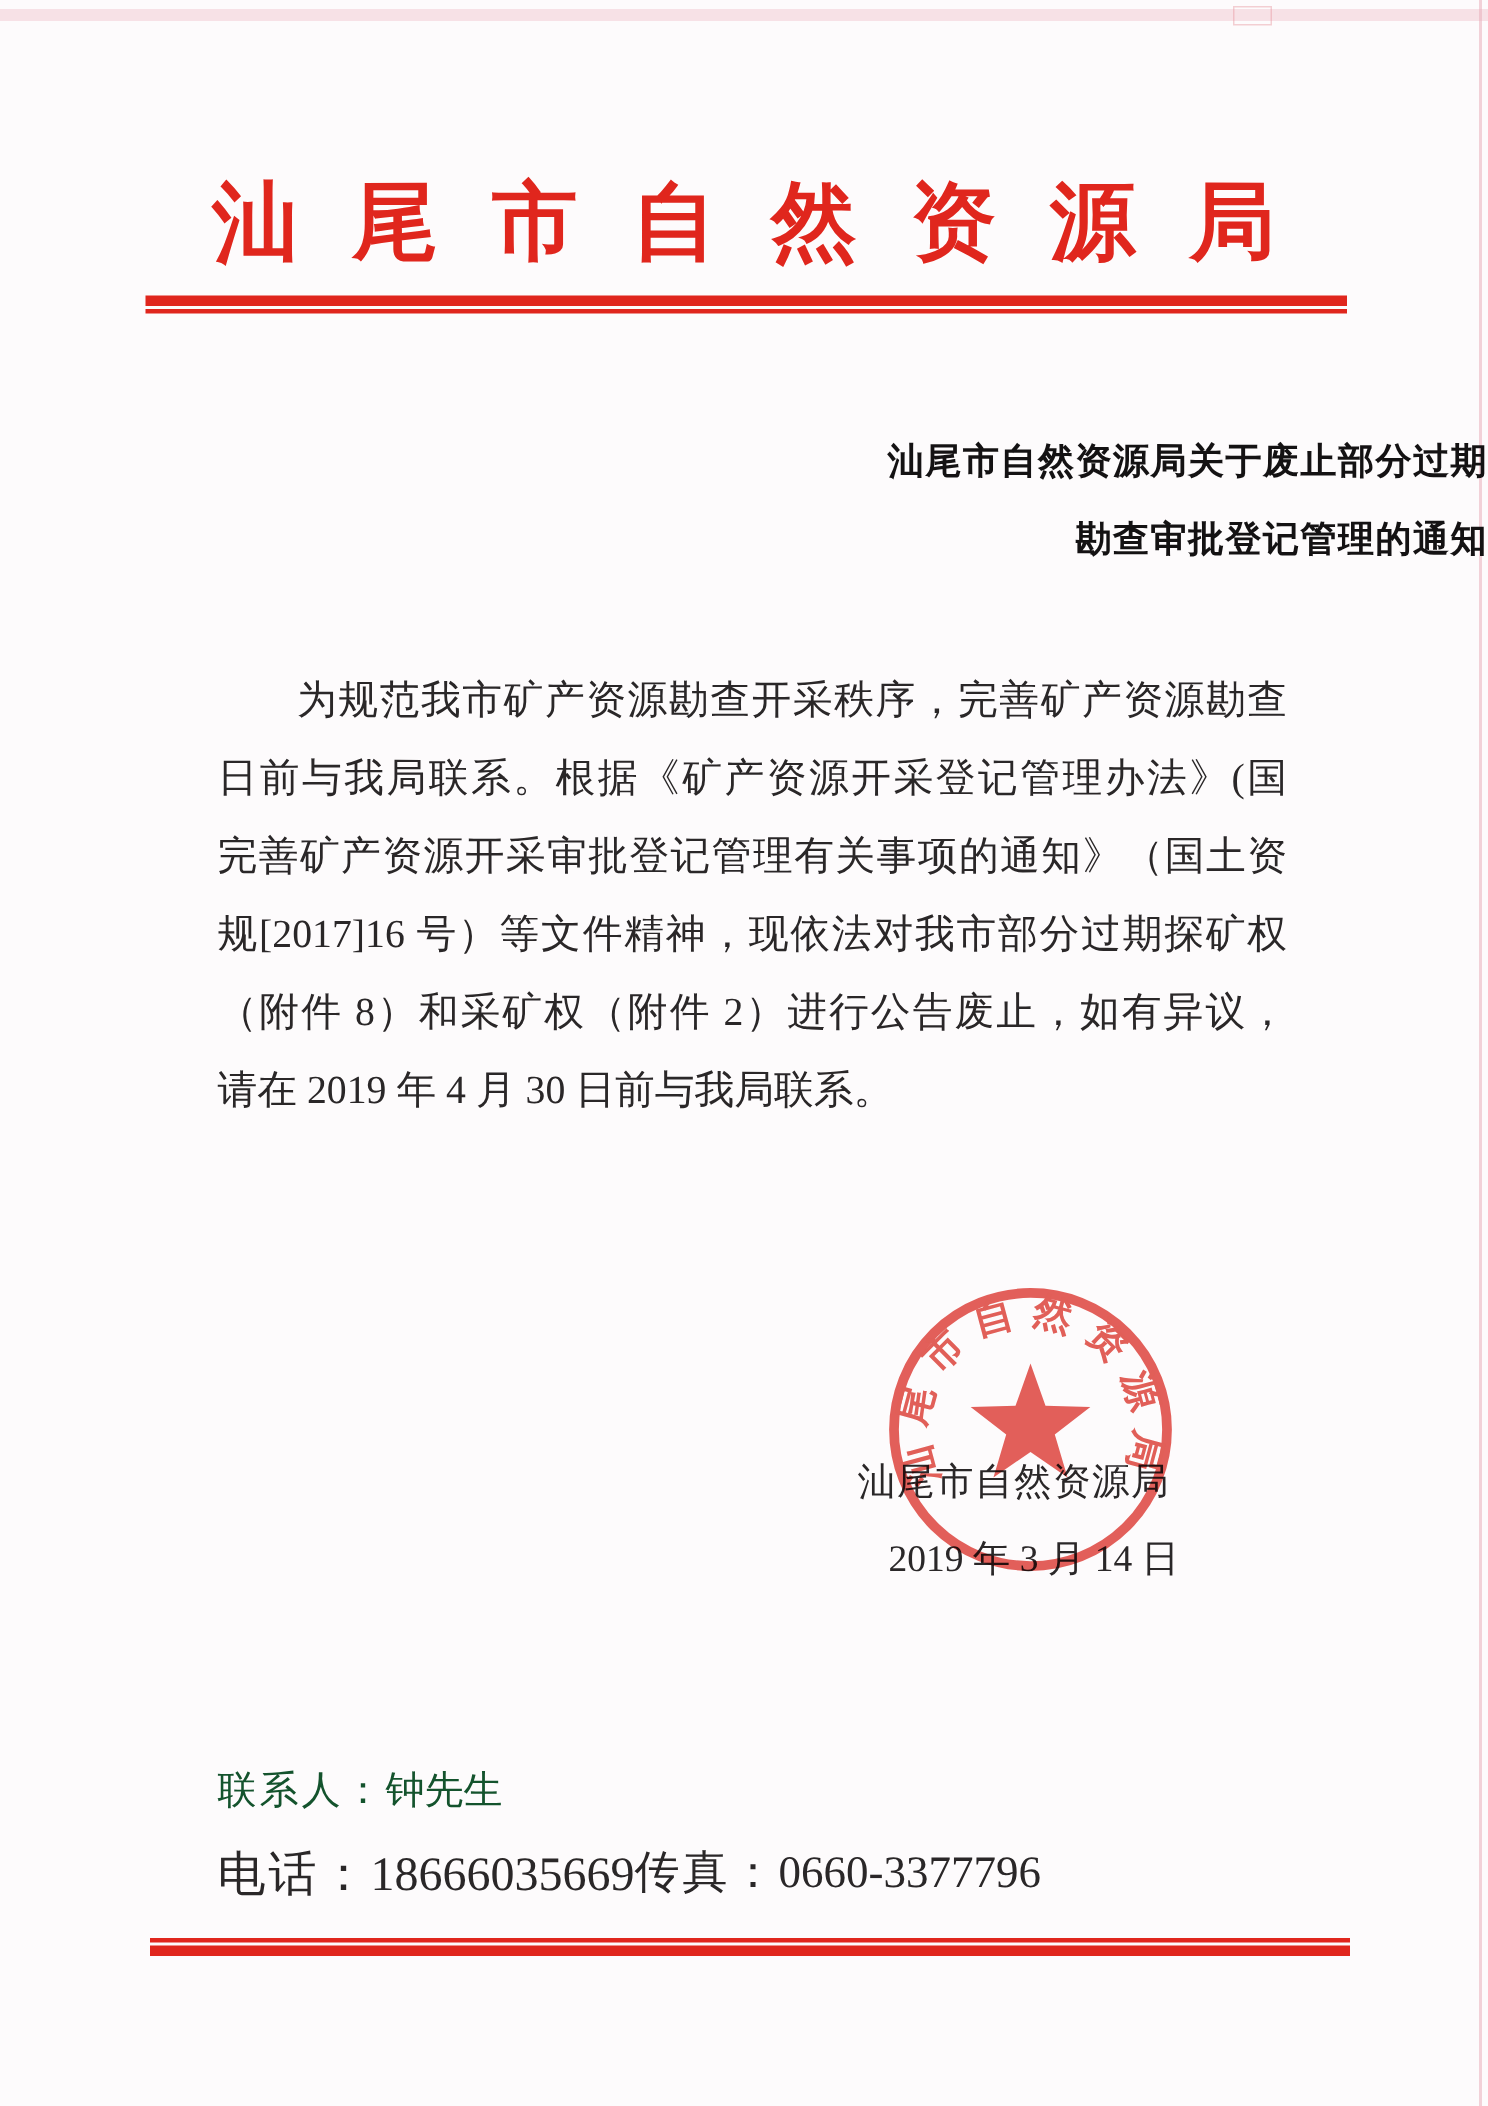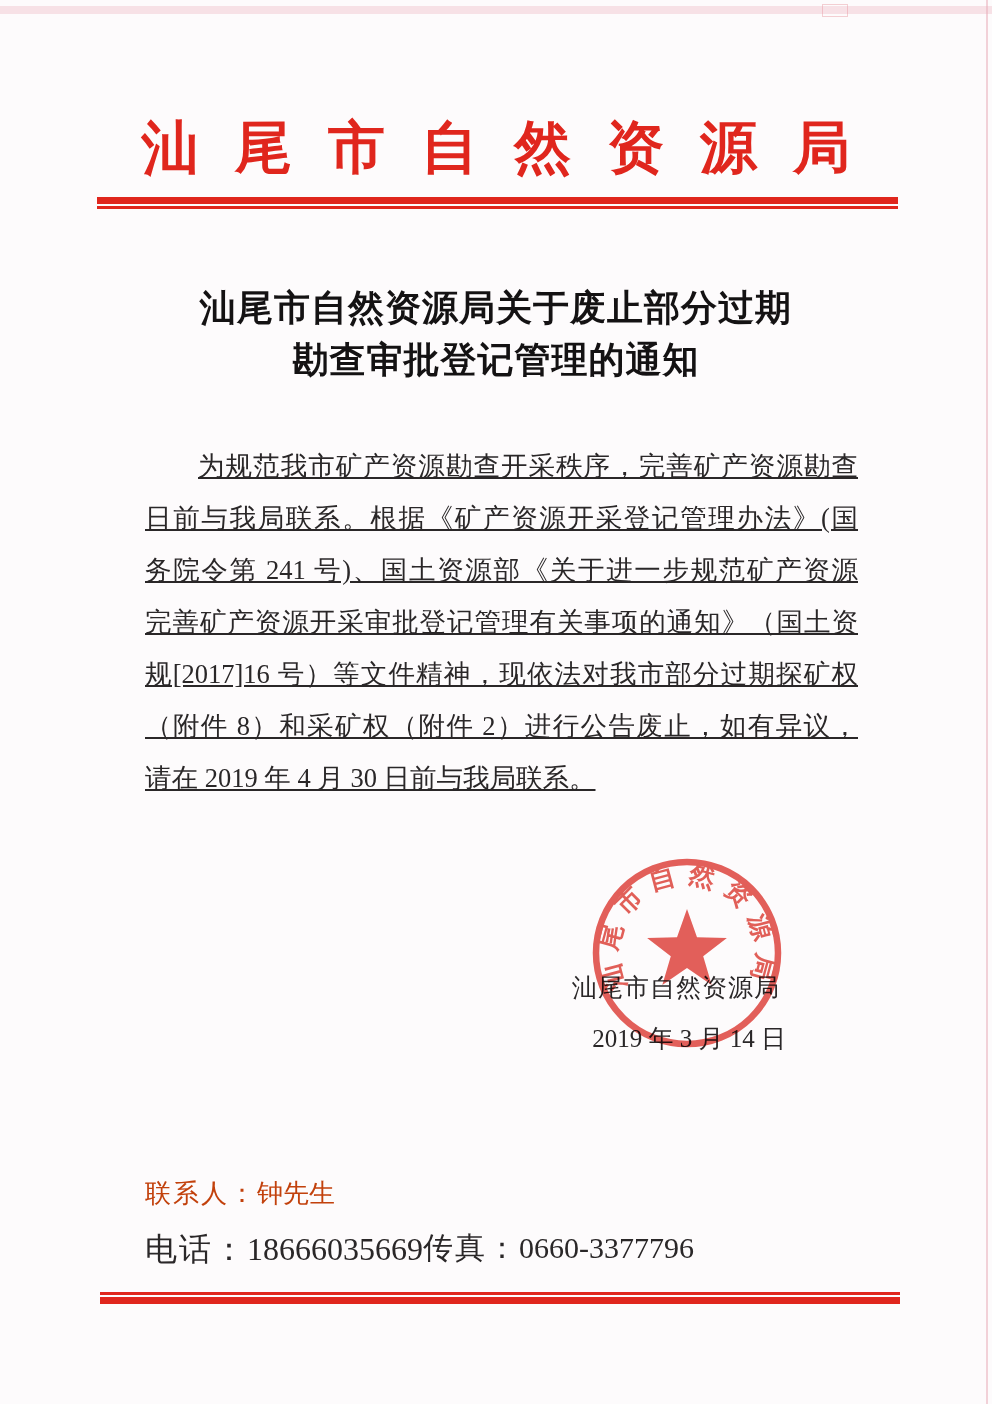--- a/index.html
+++ b/index.html
@@ -37,35 +37,34 @@
     font-family:"Liberation Serif","DejaVu Serif",serif;
   }
   .head-rule { position:absolute; left:97px; top:197px; width:801px; }
   .head-rule .thick { height:7px; background:#e0261d; }
   .head-rule .gap   { height:2px; background:transparent; }
   .head-rule .thin  { height:3px; background:#e0261d; }
 
   
   .doc-title {
     position:absolute; left:0; top:282px; width:100%;
-    text-align:center; font-weight:bold; color:#141213;
-    font-size:36px; line-height:52px; letter-spacing:1px;
+    text-align:right; font-weight:bold; color:#141213;
+    font-size:24px; line-height:52px; letter-spacing:1px;
   }
 
   
   .body-block {
     position:absolute; left:145px; top:440px; width:713px;
     font-size:26.5px; color:#2a2728;
   }
   .body-line {
     height:52px; line-height:52px;
     text-align:justify; text-align-last:justify;
     text-justify:inter-character;
     white-space:nowrap;
-    text-decoration:underline;
   }
   .body-line.indent { text-indent:2em; }
   .body-line.last { text-align-last:left; }
 
   
   .sig-agency {
     position:absolute; left:566px; top:971px; width:220px;
     font-size:25px; letter-spacing:1px; text-align:center;
     color:#2a2728; white-space:nowrap;
   }
@@ -74,21 +73,21 @@
     font-size:25px; text-align:right; color:#2a2728; white-space:nowrap;
   }
 
   
   .seal {
     position:absolute; left:589px; top:855px; width:196px; height:196px;
     opacity:0.88; mix-blend-mode:multiply;
   }
 
   
-  .contact-row1 { position:absolute; left:145px; top:1176px; font-size:26px; color:#c2410c; }
+  .contact-row1 { position:absolute; left:145px; top:1176px; font-size:26px; color:#14532d; }
   .contact-row2 { position:absolute; left:145px; top:1228px; font-size:32px; color:#2a2728; }
   .fax-seg { position:absolute; left:423px; top:1228px; font-size:30px; color:#2a2728; }
   .contact-label { letter-spacing:2px; }
 
   
   .foot-rule { position:absolute; left:100px; top:1292px; width:800px; }
   .foot-rule .thin  { height:3px; background:#e0261d; }
   .foot-rule .gap   { height:2px; background:transparent; }
   .foot-rule .thick { height:7px; background:#e0261d; }
 </style>
@@ -109,21 +108,20 @@
   </div>
 
   <div class="doc-title">
     <div>汕尾市自然资源局关于废止部分过期</div>
     <div>勘查审批登记管理的通知</div>
   </div>
 
   <div class="body-block">
     <div class="body-line indent">为规范我市矿产资源勘查开采秩序，完善矿产资源勘查</div>
     <div class="body-line">日前与我局联系。根据《矿产资源开采登记管理办法》(国</div>
-    <div class="body-line">务院令第 241 号)、国土资源部《关于进一步规范矿产资源</div>
     <div class="body-line">完善矿产资源开采审批登记管理有关事项的通知》（国土资</div>
     <div class="body-line">规[2017]16 号）等文件精神，现依法对我市部分过期探矿权</div>
     <div class="body-line">（附件 8）和采矿权（附件 2）进行公告废止，如有异议，</div>
     <div class="body-line last">请在 2019 年 4 月 30 日前与我局联系。</div>
   </div>
 
   <div class="sig-agency">汕尾市自然资源局</div>
   <div class="sig-date">2019 年 3 月 14 日</div>
 
   <svg class="seal" viewBox="0 0 196 196" xmlns="http://www.w3.org/2000/svg">

